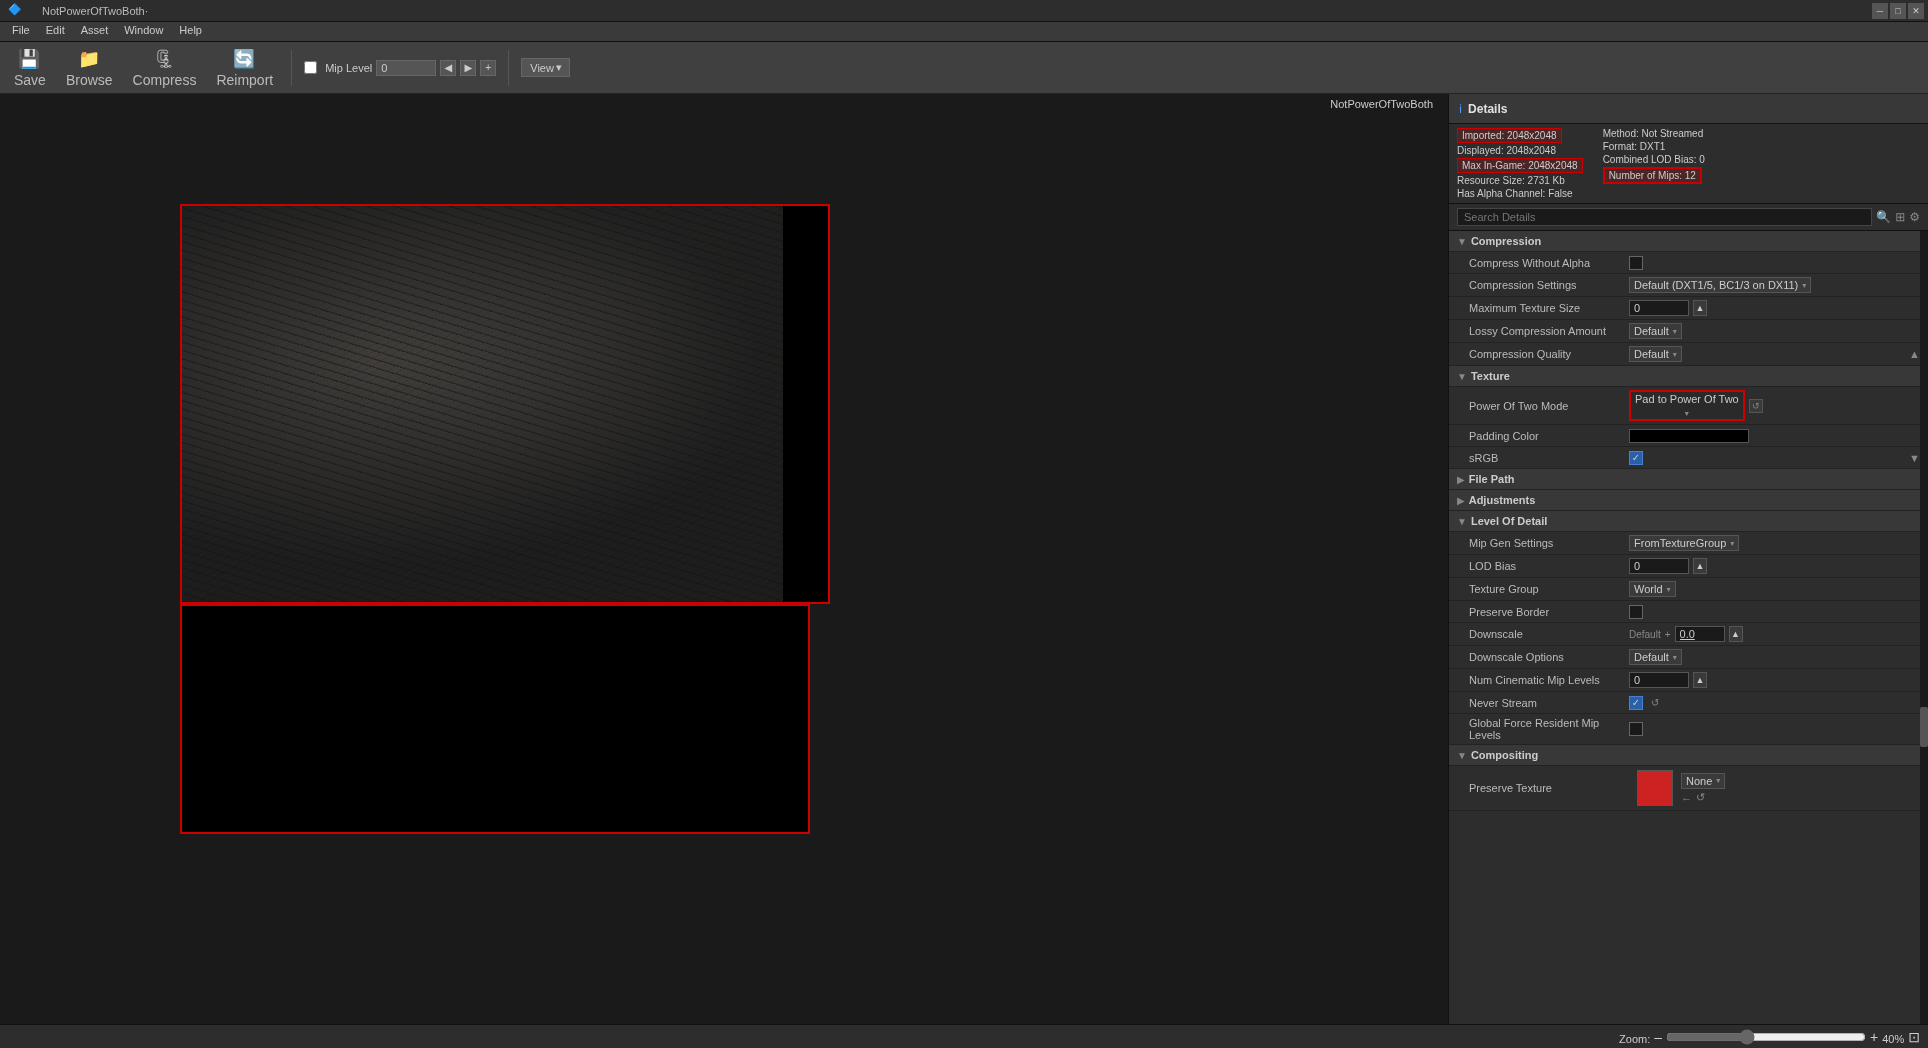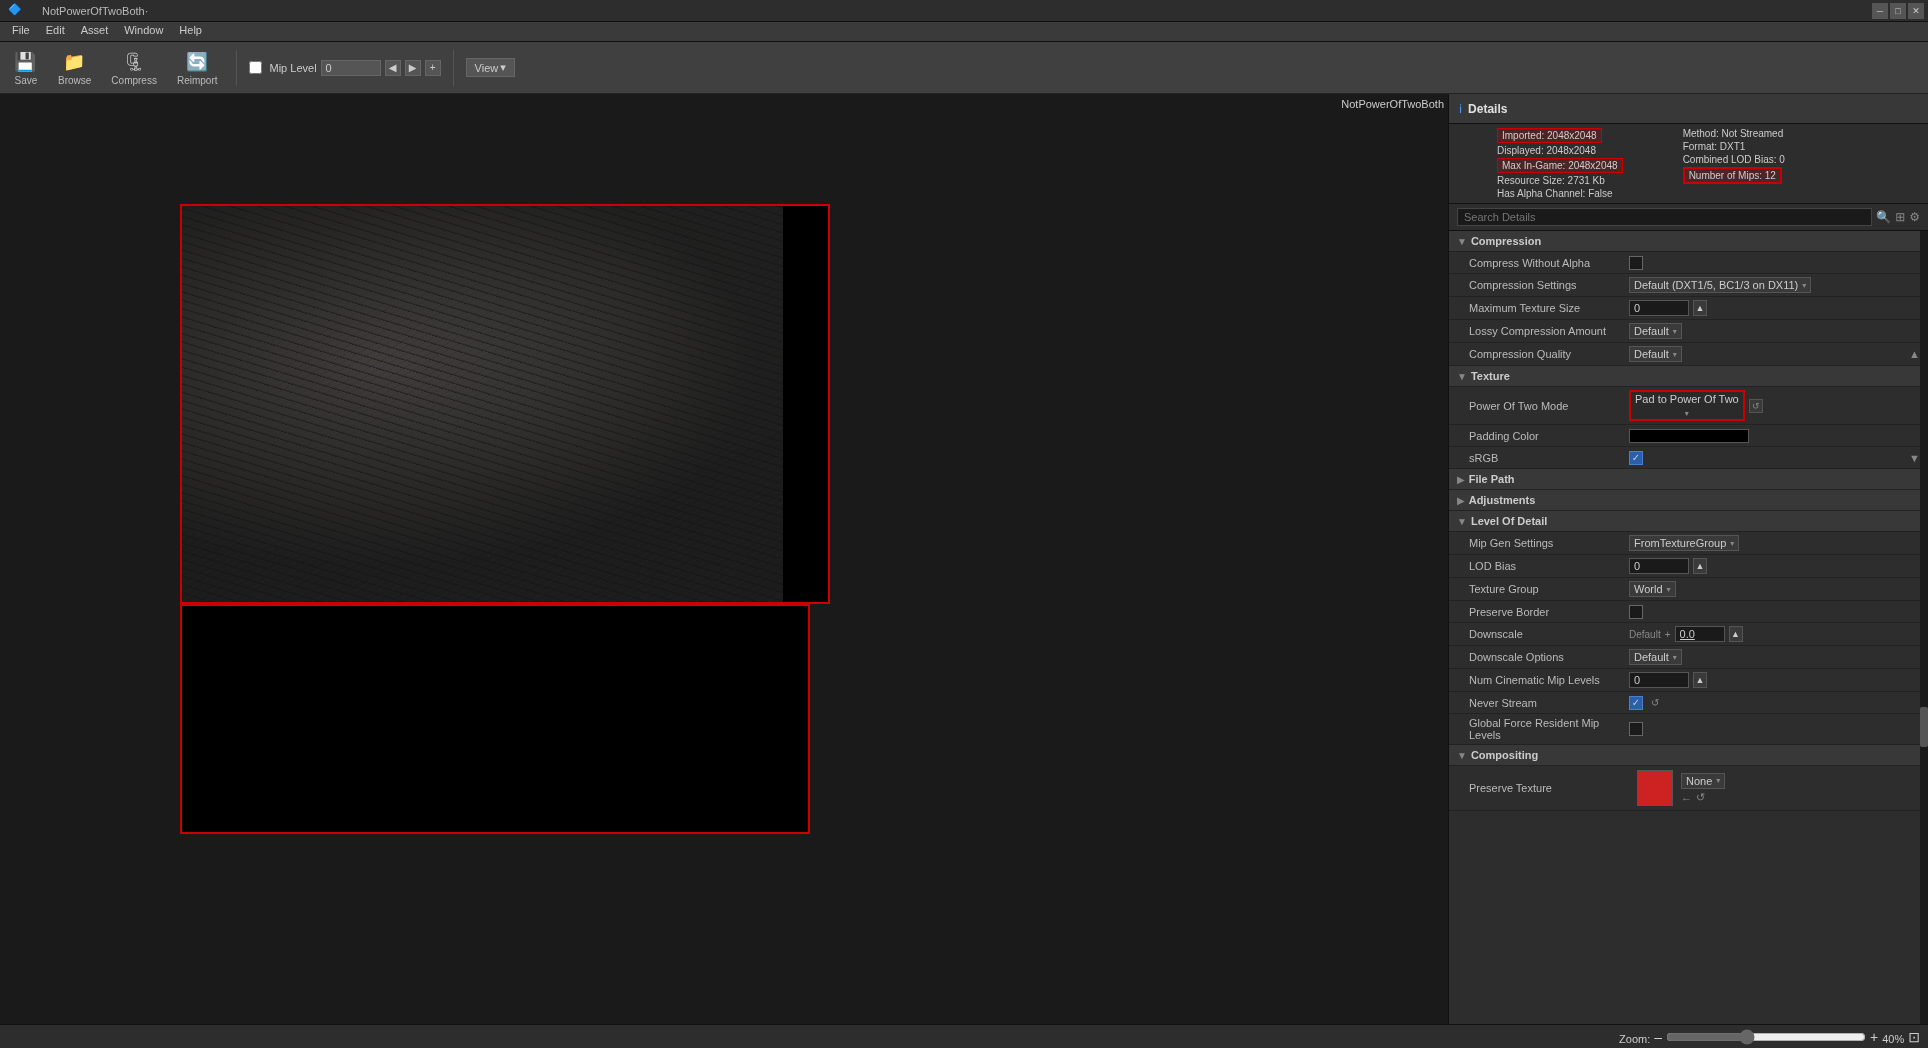--- a/index.html
+++ b/index.html
@@ -42,21 +42,21 @@
     }
     .toolbar-btn {
       display: flex;
       flex-direction: column;
       align-items: center;
       cursor: pointer;
       padding: 2px 6px;
       border-radius: 2px;
     }
     .toolbar-icon { width: 24px; height: 24px; display: flex; align-items: center; justify-content: center; font-size: 18px; }
-    .toolbar-label { font-size: 10px; color: #bbb; margin-top: 1px; }
+    .toolbar-label { font-size: 14px; color: #bbb; margin-top: 1px; }
     .toolbar-divider { width: 1px; height: 36px; background: #555; margin: 0 4px; }
     .mip-level-container { display: flex; align-items: center; gap: 4px; }
     .mip-level-label { font-size: 11px; color: #ccc; }
     .mip-level-input { background: #555; border: 1px solid #666; color: #ccc; padding: 1px 4px; width: 60px; font-size: 11px; }
     .mip-btn { background: #555; border: 1px solid #666; color: #ccc; width: 16px; height: 16px; display: flex; align-items: center; justify-content: center; cursor: pointer; font-size: 10px; }
     .view-btn { background: #555; border: 1px solid #666; color: #ccc; padding: 2px 8px; cursor: pointer; font-size: 11px; display: flex; align-items: center; gap: 2px; }
 
     
     .main-area {
       display: flex;
@@ -66,21 +66,21 @@
     
     .viewport {
       flex: 1;
       background: #1a1a1a;
       position: relative;
       overflow: hidden;
     }
     .viewport-label {
       position: absolute;
       top: 4px;
-      right: 4px;
+      right: 15px;
       font-size: 11px;
       color: #ccc;
     }
     .texture-container {
       position: absolute;
       top: 110px;
       left: 180px;
       width: 660px;
       height: 650px;
     }
@@ -150,21 +150,21 @@
     .panel-icon { font-size: 12px; color: #4a9eff; }
 
     
     .info-section {
       background: #2d2d2d;
       padding: 4px 8px;
       border-bottom: 1px solid #111;
       display: flex;
       gap: 20px;
     }
-    .info-col { display: flex; flex-direction: column; gap: 2px; margin-left: 40px; }
+    .info-col { display: flex; flex-direction: column; gap: 2px; }
     .info-row { display: flex; gap: 4px; font-size: 10px; }
     .info-value { color: #ccc; }
     .info-highlight { 
       background: rgba(255,0,0,0.15); 
       border: 1px solid #cc0000; 
       padding: 1px 4px;
       color: #ccc;
     }
 
     

